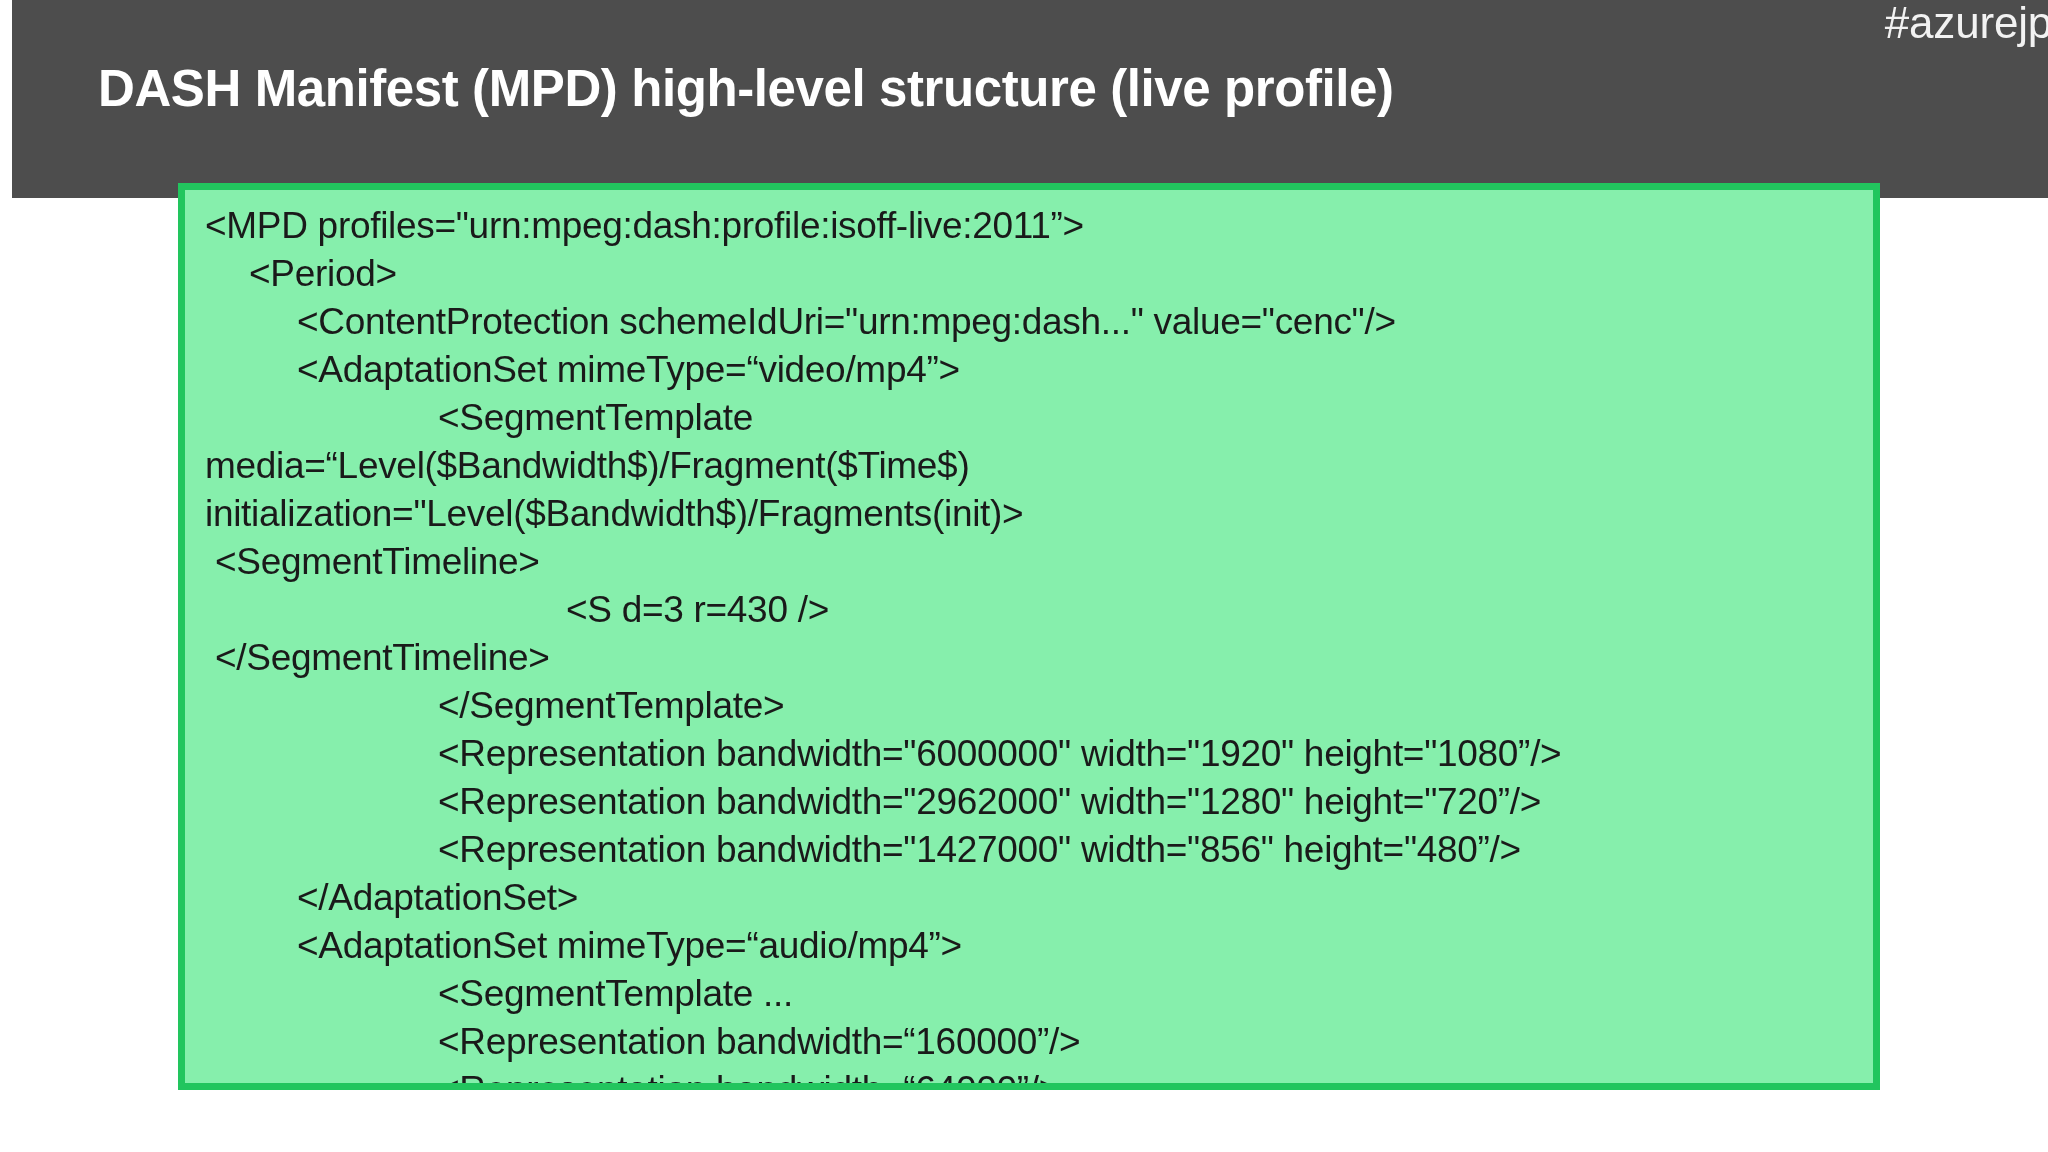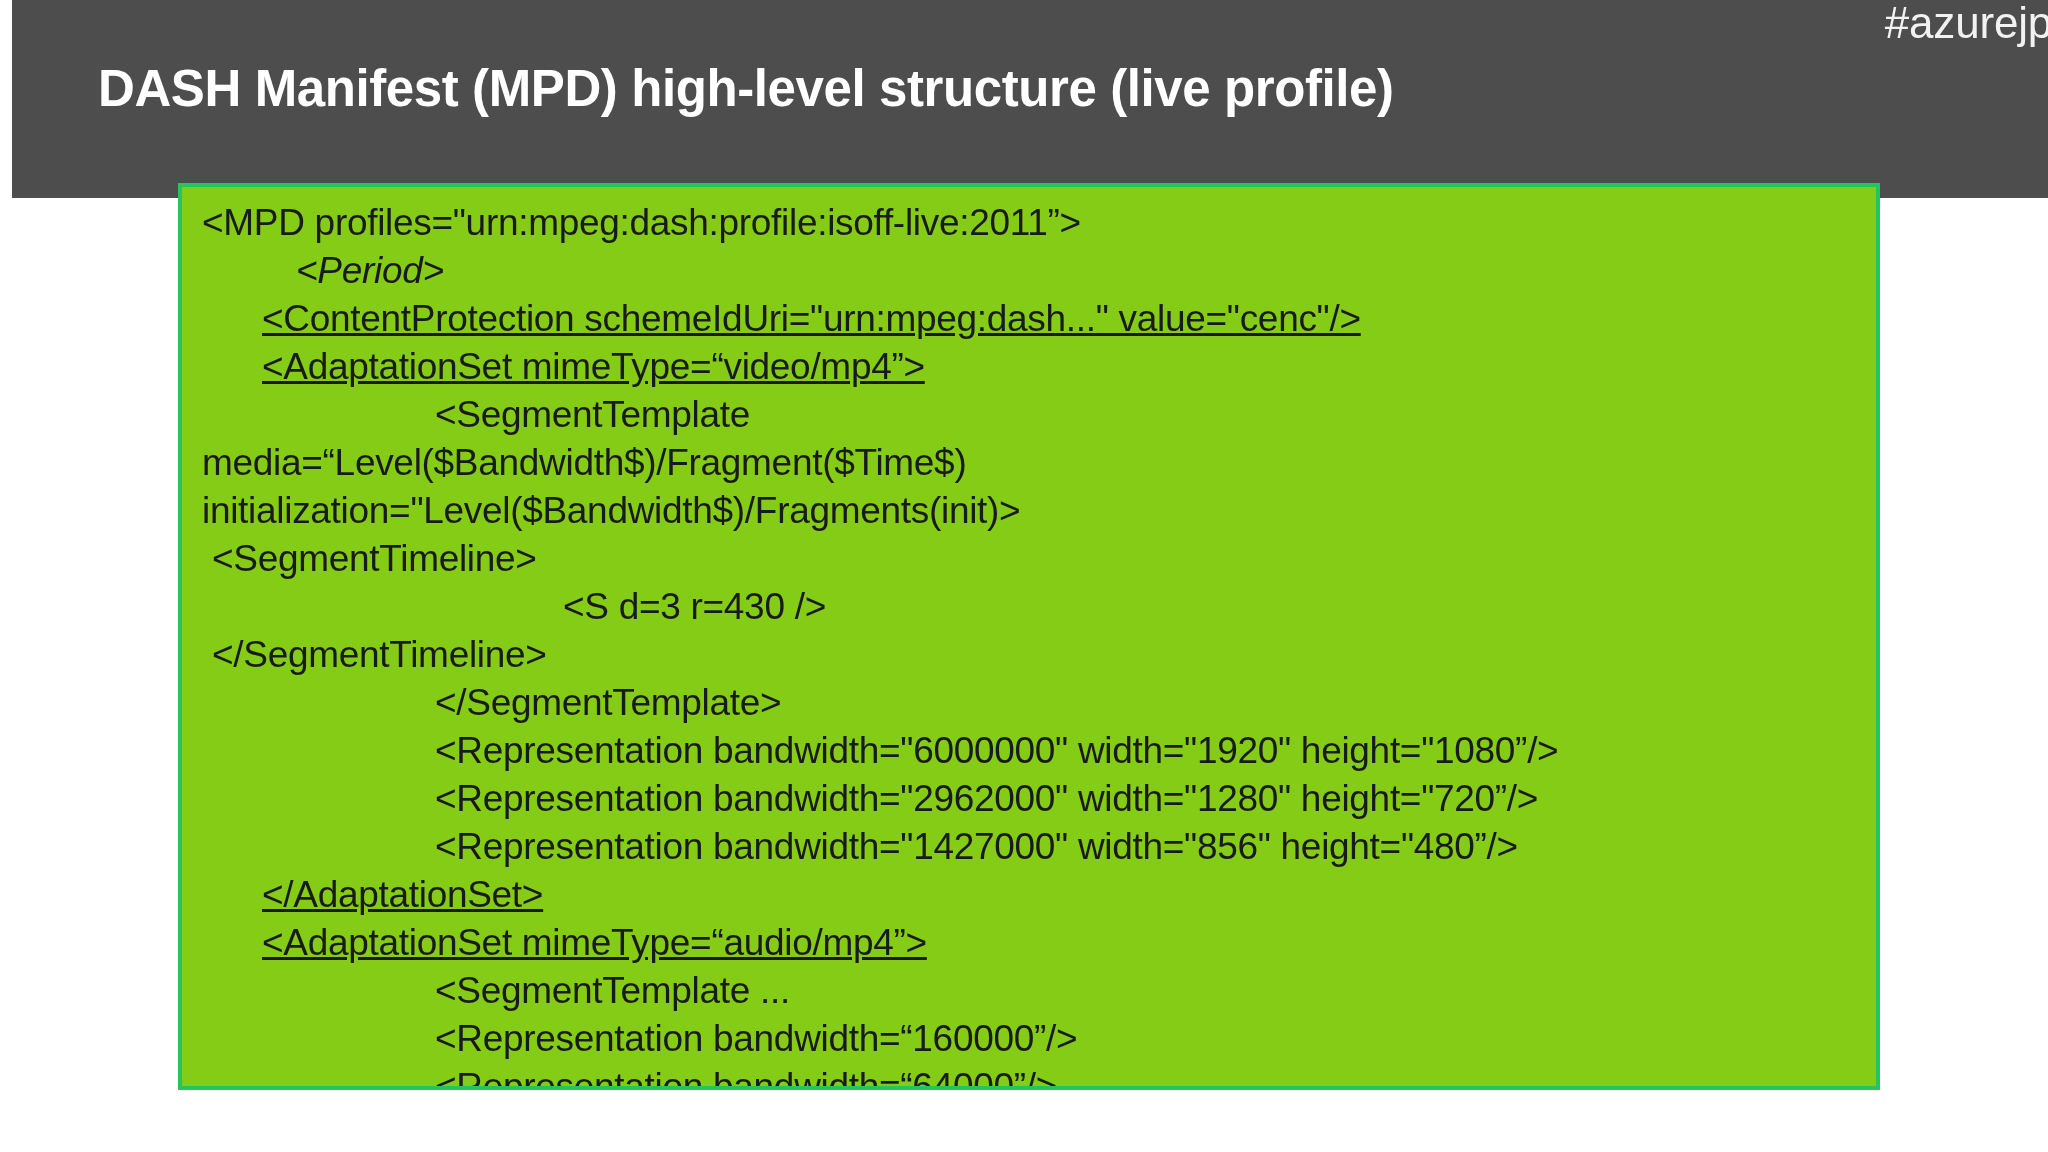--- a/index.html
+++ b/index.html
@@ -49,22 +49,22 @@
     white-space: nowrap;
   }
 
   
   #code-panel {
     position: absolute;
     left: 178px;
     top: 183px;
     width: 1702px;
     height: 907px;
-    background: #84cc16;
-    border: 4px solid #22c55e;
+    background: #86efac;
+    border: 7px solid #22c55e;
     box-sizing: border-box;
     overflow: hidden;
   }
 
   #code-listing {
     position: absolute;
     left: 0;
     top: 0;
     width: 100%;
     padding: 12px 0 0 0;
@@ -77,22 +77,22 @@
     font-size: 37px;
     line-height: 48px;
     color: #1a1a1a;
     white-space: pre;
     letter-spacing: -0.3px;
     padding-left: 20px;
   }
 
   
   .ind-0 { padding-left: 20px;  }
-  .ind-1 { padding-left: 114px; font-style: italic;  }
-  .ind-2 { padding-left: 80px; text-decoration: underline; }
+  .ind-1 { padding-left: 64px;  }
+  .ind-2 { padding-left: 112px; }
   .ind-3 { padding-left: 253px; }
   .ind-4 { }
   .ind-5 { padding-left: 381px; }
 </style>
 </head>
 <body>
 
 <div id="header-band">
   <div id="hashtag">#azurejp</div>
   <h1 id="slide-title">DASH Manifest (MPD) high-level structure (live profile)</h1>

